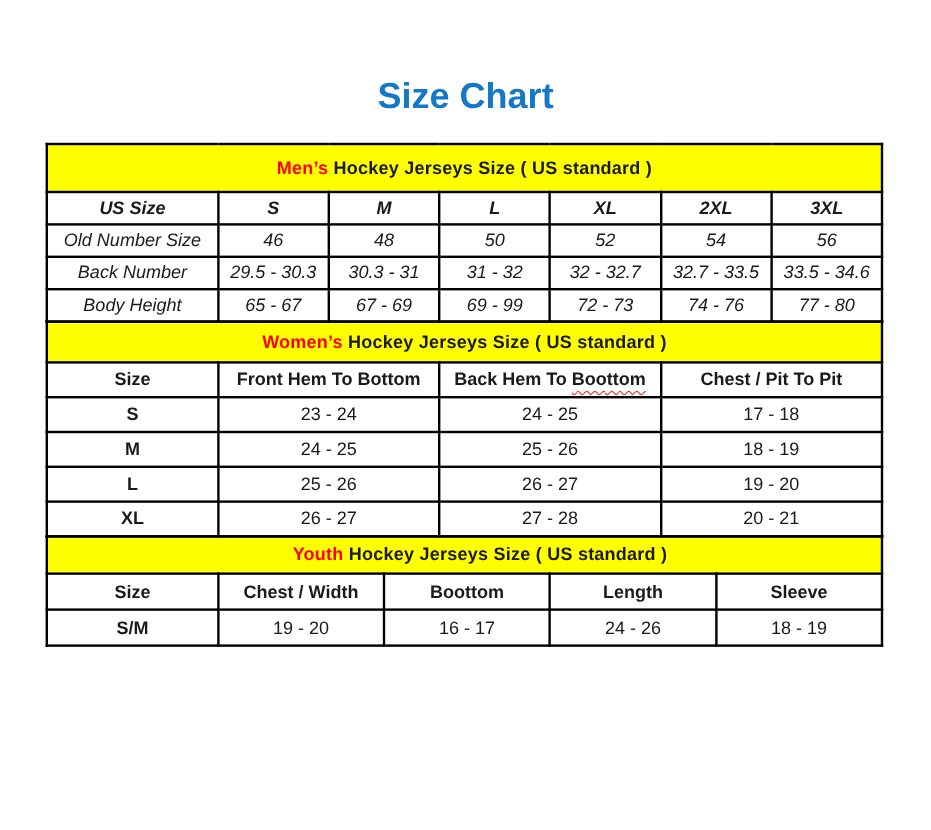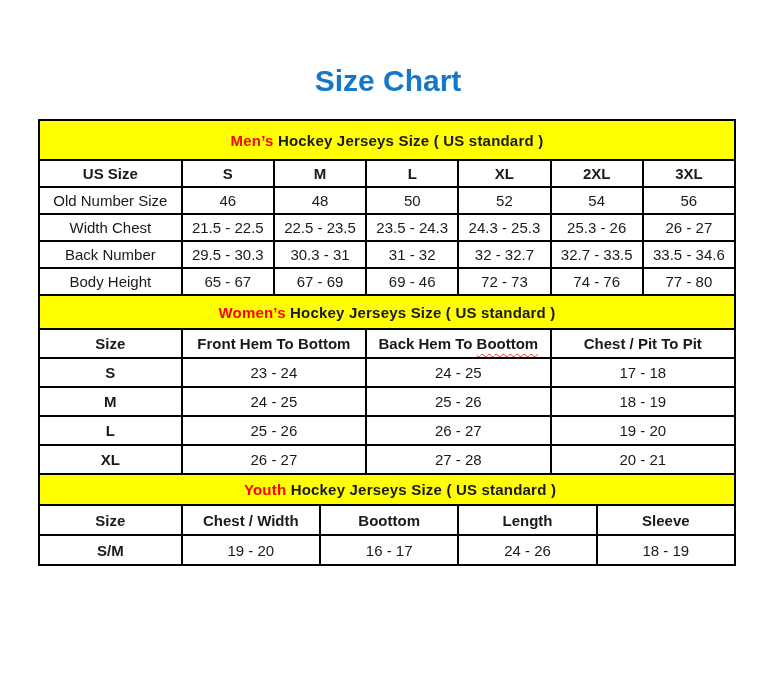--- a/index.html
+++ b/index.html
@@ -29,21 +29,21 @@
     border:2px solid var(--border);text-align:center;vertical-align:middle;
     padding:0 2px;font-size:15px;overflow:hidden;white-space:nowrap;
   }
   .section-title{
     background:var(--yellow);font-size:18px;font-weight:bold;letter-spacing:.2px;
   }
   .table-mens .section-title{height:38px;}
   .table-womens .section-title{height:32px;}
   .table-youth .section-title{height:29px;padding-left:28px;}
   .cols-row th{font-weight:bold;}
-  .table-mens td,.table-mens .cols-row th{height:25px;}
+  .table-mens td,.table-mens .cols-row th{height:25px;font-style:italic;}
   .table-womens td,.table-womens .cols-row th{height:27px;}
   .table-youth td,.table-youth .cols-row th{height:28px;}
   td.row-label{font-weight:normal;}
   .table-womens td.row-label,.table-youth td.row-label{font-weight:bold;}
   .accent{color:var(--red);}
   .squiggle{
     text-decoration:underline;
     text-decoration-style:wavy;
     text-decoration-color:var(--squiggle);
     text-decoration-thickness:1px;
@@ -85,42 +85,33 @@
         <tr>
           <td class="row-label">Old Number Size</td>
           <td>46</td>
           <td>48</td>
           <td>50</td>
           <td>52</td>
           <td>54</td>
           <td>56</td>
         </tr>
         <tr>
-          <td class="row-label">Width Chest</td>
-          <td>21.5 - 22.5</td>
-          <td>22.5 - 23.5</td>
-          <td>23.5 - 24.3</td>
-          <td>24.3 - 25.3</td>
-          <td>25.3 - 26</td>
-          <td>26 - 27</td>
-        </tr>
-        <tr>
           <td class="row-label">Back Number</td>
           <td>29.5 - 30.3</td>
           <td>30.3 - 31</td>
           <td>31 - 32</td>
           <td>32 - 32.7</td>
           <td>32.7 - 33.5</td>
           <td>33.5 - 34.6</td>
         </tr>
         <tr>
           <td class="row-label">Body Height</td>
           <td>65 - 67</td>
           <td>67 - 69</td>
-          <td>69 - 46</td>
+          <td>69 - 99</td>
           <td>72 - 73</td>
           <td>74 - 76</td>
           <td>77 - 80</td>
         </tr>
       </tbody>
   </table>
 
   <table class="size-table table-womens">
       <colgroup>
         <col style="width: 20.5%;">

